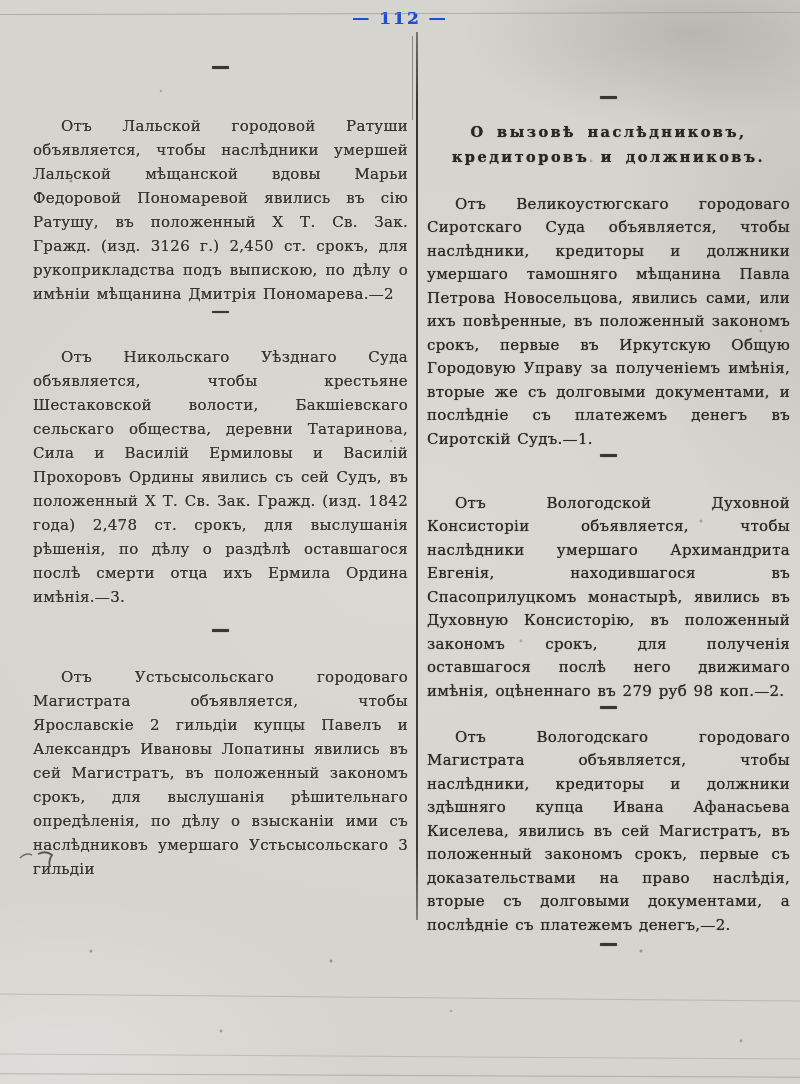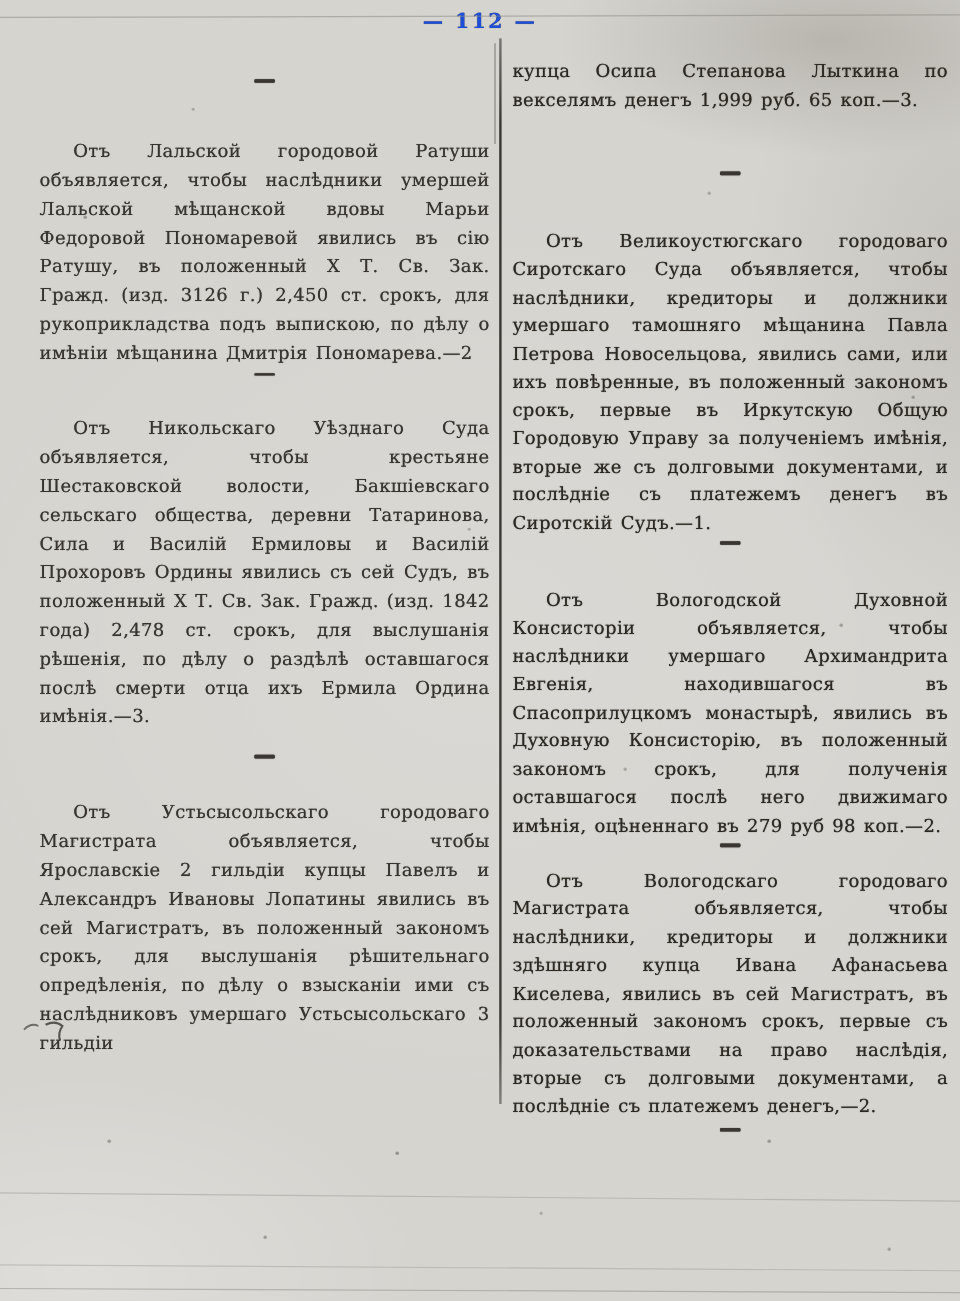--- a/index.html
+++ b/index.html
@@ -71,22 +71,22 @@
 <div class="col col-left">
   <div class="divider dv-l1"></div>
   <p class="para indent">Отъ Лальской городовой Ратуши объявляется, чтобы наслѣдники умершей Лальской мѣщанской вдовы Марьи Федоровой Пономаревой явились въ сію Ратушу, въ положенный X Т. Св. Зак. Гражд. (изд. 3126 г.) 2,450 ст. срокъ, для рукоприкладства подъ выпискою, по дѣлу о имѣніи мѣщанина Дмитрія Пономарева.—2</p>
   <div class="divider dv-l2"></div>
   <p class="para indent">Отъ Никольскаго Уѣзднаго Суда объявляется, чтобы крестьяне Шестаковской волости, Бакшіевскаго сельскаго общества, деревни Татаринова, Сила и Василій Ермиловы и Василій Прохоровъ Ордины явились съ сей Судъ, въ положенный X Т. Св. Зак. Гражд. (изд. 1842 года) 2,478 ст. срокъ, для выслушанія рѣшенія, по дѣлу о раздѣлѣ оставшагося послѣ смерти отца ихъ Ермила Ордина имѣнія.—3.</p>
   <div class="divider dv-l3"></div>
   <p class="para indent">Отъ Устьсысольскаго городоваго Магистрата объявляется, чтобы Ярославскіе 2 гильдіи купцы Павелъ и Александръ Ивановы Лопатины явились въ сей Магистратъ, въ положенный закономъ срокъ, для выслушанія рѣшительнаго опредѣленія, по дѣлу о взысканіи ими съ наслѣдниковъ умершаго Устьсысольскаго 3 гильдіи</p>
 </div>
 
 <div class="col col-right">
-  <p class="para">купца Осипа Степанова Лыткина по векселямъ денегъ 1,999 руб. 65 коп.—3.</p>
   <div class="divider dv-r1"></div>
+  <p class="para heading">О вызовѣ наслѣдниковъ, кредиторовъ и должниковъ.</p>
   <div class="para-spacer"></div>
   <p class="para indent">Отъ Великоустюгскаго городоваго Сиротскаго Суда объявляется, чтобы наслѣдники, кредиторы и должники умершаго тамошняго мѣщанина Павла Петрова Новосельцова, явились сами, или ихъ повѣренные, въ положенный закономъ срокъ, первые въ Иркутскую Общую Городовую Управу за полученіемъ имѣнія, вторые же съ долговыми документами, и послѣдніе съ платежемъ денегъ въ Сиротскій Судъ.—1.</p>
   <div class="divider dv-r2"></div>
   <p class="para indent">Отъ Вологодской Духовной Консисторіи объявляется, чтобы наслѣдники умершаго Архимандрита Евгенія, находившагося въ Спасоприлуцкомъ монастырѣ, явились въ Духовную Консисторію, въ положенный закономъ срокъ, для полученія оставшагося послѣ него движимаго имѣнія, оцѣненнаго въ 279 руб 98 коп.—2.</p>
   <div class="divider dv-r3"></div>
   <p class="para indent">Отъ Вологодскаго городоваго Магистрата объявляется, чтобы наслѣдники, кредиторы и должники здѣшняго купца Ивана Афанасьева Киселева, явились въ сей Магистратъ, въ положенный закономъ срокъ, первые съ доказательствами на право наслѣдія, вторые съ долговыми документами, а послѣдніе съ платежемъ денегъ,—2.</p>
   <div class="divider dv-r4"></div>
 </div>
 
 <div class="vrule"></div>

